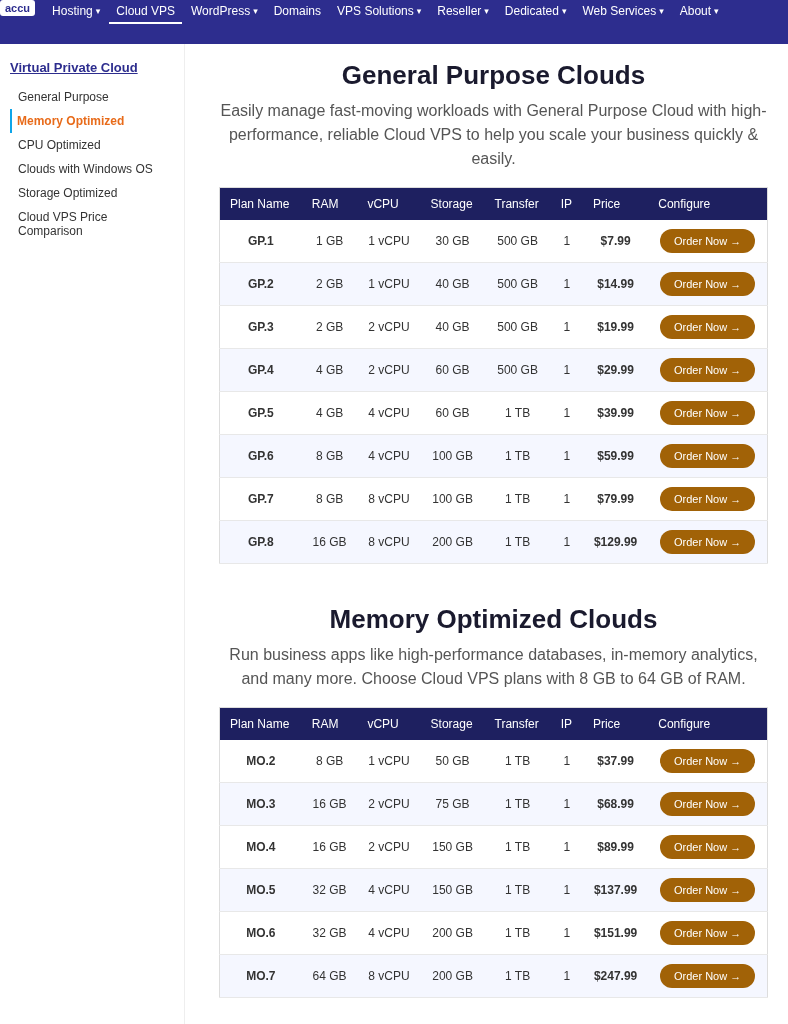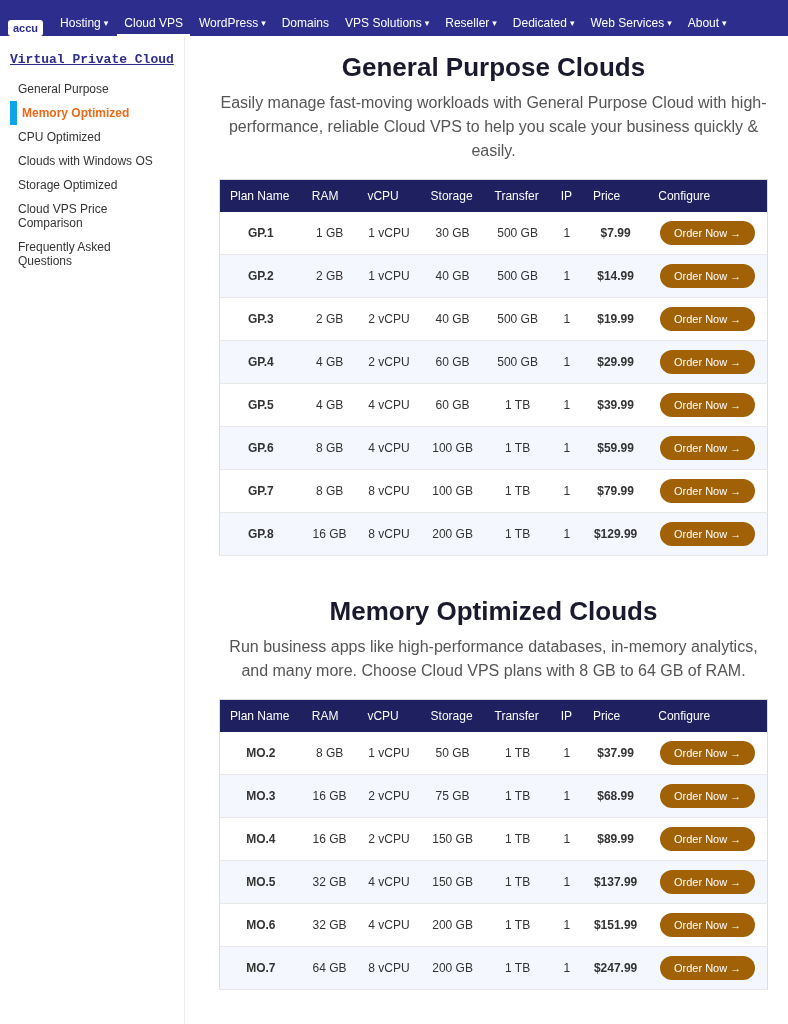--- a/index.html
+++ b/index.html
@@ -2,23 +2,23 @@
 <html><head>
   <meta charset="utf-8">
   <style>
     * { box-sizing: border-box; margin: 0; padding: 0; }
     body { font-family: Arial, sans-serif; font-size: 13px; color: #333; background: #fff; width: 788px; }
 
     
     .top-nav {
       background: #2d2d8e;
       display: flex;
-      align-items: flex-end;
-      padding: 0 8px;
-      height: 36px;
+      align-items: flex-start;
+      padding: 0 0;
+      height: 44px;
     }
     .nav-logo {
       background: #fff;
       border-radius: 3px;
       padding: 2px 5px;
       margin-right: 10px;
       font-weight: bold;
       font-size: 11px;
       color: #2d2d8e;
     }
@@ -51,34 +51,33 @@
       min-width: 185px;
       padding: 16px 10px;
       border-right: 1px solid #eee;
     }
     .sidebar-title {
       font-weight: bold;
       font-size: 13px;
       color: #2d2d8e;
       margin-bottom: 10px;
       text-decoration: underline;
-      font-family: Liberation Mono, monospace;
     }
     .sidebar-items {
       list-style: none;
     }
     .sidebar-items li {
       padding: 5px 8px;
       font-size: 12px;
       cursor: pointer;
       color: #333;
     }
     .sidebar-items li.active {
       color: #e86b1a;
-      border-left: 7px solid #0ea5e9;
+      border-left: 2px solid #0ea5e9;
       font-weight: bold;
       padding-left: 5px;
     }
 
     
     .main-content {
       flex: 1;
       padding: 16px 20px;
     }
 
@@ -220,21 +219,20 @@
 
   <aside class="sidebar">
     <div class="sidebar-title">Virtual Private Cloud</div>
     <ul class="sidebar-items">
       <li>General Purpose</li>
       <li class="active">Memory Optimized</li>
       <li>CPU Optimized</li>
       <li>Clouds with Windows OS</li>
       <li>Storage Optimized</li>
       <li>Cloud VPS Price Comparison</li>
-      <li>Frequently Asked Questions</li>
     </ul>
   </aside>
 
   <main class="main-content">
 
     <section class="section">
       <h1 class="section-title">General Purpose Clouds</h1>
       <p class="section-desc">Easily manage fast-moving workloads with General Purpose Cloud with high-performance, reliable Cloud VPS to help you scale your business quickly &amp; easily.</p>
 
       <table class="pricing-table">

